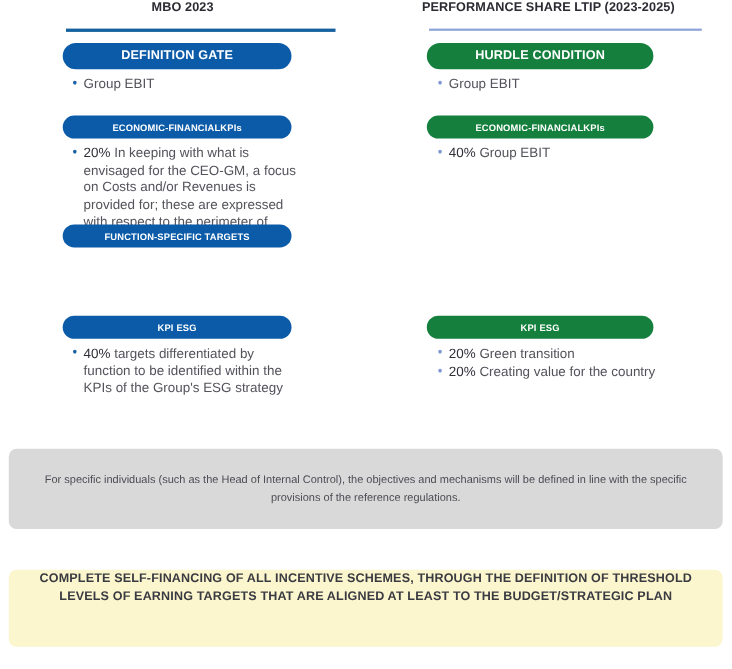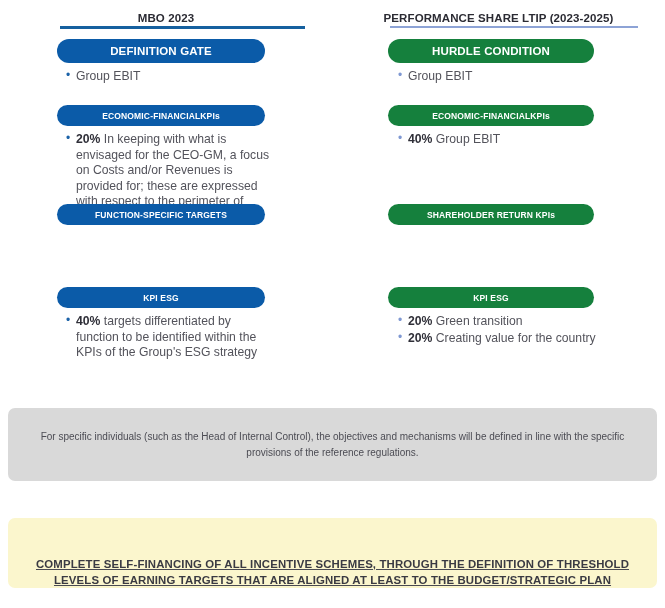--- a/index.html
+++ b/index.html
@@ -27,21 +27,21 @@
     position: relative;
   }
   .column.right { width: 333px; }
 
   .col-header {
     text-align: center;
     font-size: 11.5px;
     font-weight: bold;
     color: #2b2b33;
     letter-spacing: 0.1px;
-    padding-top: 12px;
+    padding-top: 1px;
     height: 26px;
   }
   .col-rule {
     height: 3px;
     margin: 0 auto;
     width: 240px;
   }
   .column.left .col-rule {
     background: #15609f;
     width: 245px;
@@ -94,21 +94,21 @@
   ul.bullets li::before {
     content: "\2022";
     position: absolute;
     left: 0; top: -1px;
     font-size: 12px;
   }
   .left-col ul.bullets { margin-left: 66px; width: 205px; }
   .left-col ul.bullets li::before { color: #1b62a8; }
   .right-col ul.bullets { margin-left: 398px; width: 200px; }
   .right-col ul.bullets li::before { color: #7f98d2; }
-  ul.bullets b { color: #2f2f38; font-weight: bold; }
+  ul.bullets b { color: #2f2f38; font-weight: normal; }
 
   
   .stack { position: absolute; left: 0; top: 0; width: 665px; }
   .row { position: absolute; left: 0; width: 665px; }
 
   
   .note-grey {
     position: absolute;
     left: 8px; top: 408px;
     width: 649px; height: 73px;
@@ -127,23 +127,22 @@
     color: #4c4c54;
   }
 
   .note-yellow {
     position: absolute;
     left: 8px; top: 518px;
     width: 649px; height: 70px;
     background: #fbf6cd;
     border-radius: 7px;
     display: flex;
-    align-items: flex-end;
+    align-items: flex-start;
     justify-content: center;
-    text-decoration: underline;
   }
   .note-yellow p {
     margin: 0;
     width: 600px;
     text-align: center;
     font-size: 11.4px;
     line-height: 16px;
     font-weight: bold;
     color: #3a3a42;
     letter-spacing: 0.15px;
@@ -202,21 +201,20 @@
   </div>
 
   <div class="row" style="top:105px">
     <div class="pill small">ECONOMIC-FINANCIALKPIs</div>
     <ul class="bullets" style="margin-top:6px">
       <li><b>40%</b> <span>Group EBIT</span></li>
     </ul>
   </div>
 
   <div class="row" style="top:204px">
-    <div class="pill small">SHAREHOLDER RETURN KPIs</div>
   </div>
 
   <div class="row" style="top:287px">
     <div class="pill small">KPI ESG</div>
     <ul class="bullets" style="margin-top:6px">
       <li><b>20%</b> <span>Green transition</span></li>
       <li><b>20%</b> <span>Creating value for the country</span></li>
     </ul>
   </div>
 

